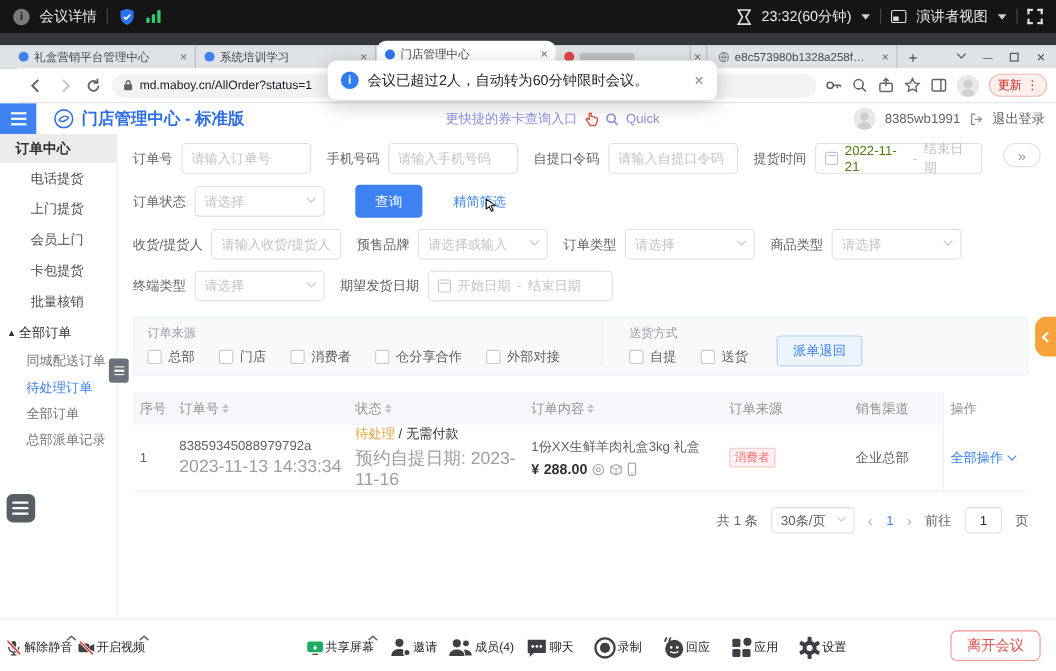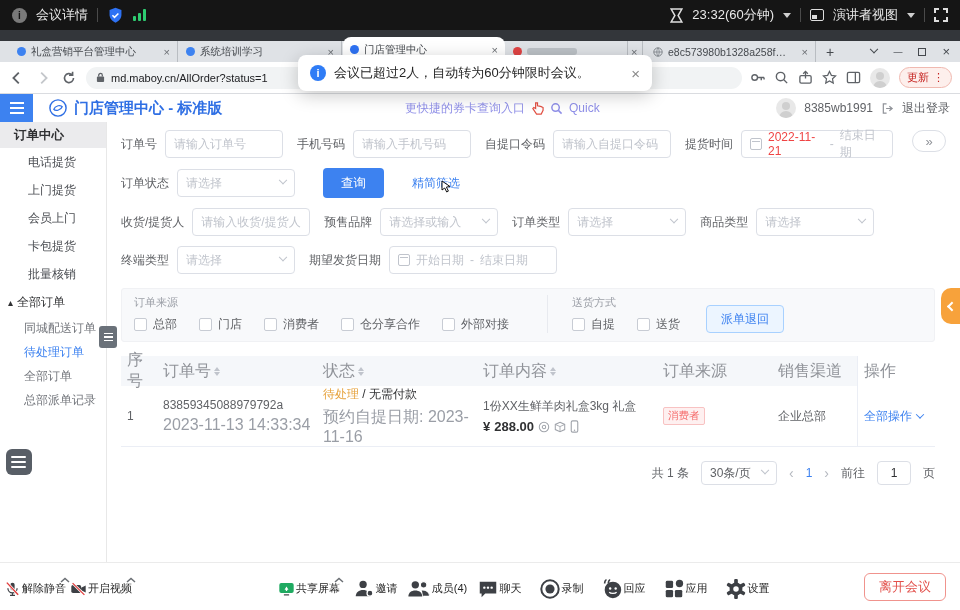--- a/index.html
+++ b/index.html
@@ -32,21 +32,21 @@
   .tab.active { height:25px; background:#fff; border-radius:8px 8px 0 0; border-right:none; z-index:2; }
   .favdot { width:9px; height:9px; border-radius:50%; flex:none; }
   .tab .tab-x { margin-left:auto; color:#6b6f74; font-size:11px; }
   .tab-label { overflow:hidden; text-overflow:ellipsis; max-width:118px; }
   .blurbar { width:50px; height:7px; background:#9aa0a6; opacity:.5; border-radius:3px; }
   .newtab { position:absolute; bottom:2px; font-size:14px; color:#45494e; }
   .winctl { position:absolute; bottom:3px; display:flex; align-items:center; gap:16px; color:#45494e; font-size:11px; right:10px; }
   .box-glyph { width:8px; height:8px; border:1px solid #45494e; display:inline-block; }
   .chev-css { width:6px; height:6px; border-right:1.5px solid #45494e; border-bottom:1.5px solid #45494e; transform:rotate(45deg); display:inline-block; }
 
-  .toolbar { position:absolute; top:62px; left:0; right:0; height:32px; background:#fff; border-bottom:1px solid #dadce0; display:flex; align-items:center; padding:0 8px; gap:8px; }
+  .toolbar { position:absolute; top:62px; left:16px; right:0; height:32px; background:#fff; border-bottom:1px solid #dadce0; display:flex; align-items:center; padding:0 8px; gap:8px; }
   .nav-ico { color:#5f6368; width:18px; height:18px; flex:none; }
   .addr { flex:1; max-width:660px; height:22px; background:#f1f3f4; border-radius:11px; display:flex; align-items:center; gap:6px; padding:0 10px; font-size:11px; color:#202124; }
   .tb-icons { margin-left:auto; display:flex; align-items:center; gap:9px; }
   .update-pill { display:flex; align-items:center; gap:4px; border:1px solid #f0b9b0; background:#fdefec; color:#c5221f; font-size:11px; border-radius:11px; padding:2px 7px; }
 
   
   .toast { position:absolute; top:55px; left:298px; width:354px; height:36px; background:#fff; border-radius:8px; box-shadow:0 4px 18px rgba(0,0,0,.22); display:flex; align-items:center; gap:8px; padding:0 12px; z-index:70; font-size:13px; color:#262626; }
   .toast-info { width:16px; height:16px; border-radius:50%; background:#2f7cf6; color:#fff; font-size:11px; font-weight:bold; display:flex; align-items:center; justify-content:center; flex:none; }
   .toast-x { margin-left:auto; color:#8a8a8a; font-size:15px; }
 
@@ -92,21 +92,21 @@
   .collapse-btn { position:absolute; top:8px; right:14px; height:22px; width:34px; border:1px solid #dcdfe6; border-radius:11px; display:flex; align-items:center; justify-content:center; color:#909399; font-size:13px; background:#fff; }
 
   .panel { width:814px; background:#f8f9fb; border:1px solid #f0f1f4; border-radius:3px; padding:6px 12px 8px; display:flex; margin-top:14px; }
   .pcol-cap { font-size:11px; color:#9a9ea6; margin-bottom:6px; }
   .ckrow { display:flex; align-items:center; gap:22px; }
   .ck { display:flex; align-items:center; gap:6px; font-size:12px; color:#606266; }
   .ckbox { width:13px; height:13px; border:1px solid #c8ccd4; border-radius:2px; background:#fff; flex:none; }
   .pcol2 { margin-left:38px; border-left:1px solid #e8eaef; padding-left:24px; }
   .btn-return { height:28px; padding:0 14px; margin-left:26px; align-self:flex-end; background:#ecf5ff; border:1px solid #a8d1ff; color:#3d82f0; border-radius:4px; font-size:12px; }
 
-  .thead { width:814px; display:flex; align-items:center; height:30px; background:#f5f7fa; margin-top:14px; font-size:16px; color:#909399; }
+  .thead { width:814px; display:flex; align-items:center; height:30px; background:#f5f7fa; margin-top:14px; font-size:12px; color:#909399; }
   .th,.td { padding:0 6px; flex:none; }
   .c1{width:36px;} .c2{width:160px;} .c3{width:160px;} .c4{width:180px;} .c5{width:115px;} .c6{width:85px;} .c7{width:78px;}
   .th.c7 { background:#fff; height:100%; display:flex; align-items:center; border-left:1px solid #ebeef5; }
   .sort { display:inline-flex; flex-direction:column; gap:1px; margin-left:3px; vertical-align:middle; }
   .sort i { width:0; height:0; border-left:3.5px solid transparent; border-right:3.5px solid transparent; display:block; }
   .sort i.up { border-bottom:4px solid #c0c4cc; }
   .sort i.dn { border-top:4px solid #c0c4cc; }
   .trow { width:814px; display:flex; align-items:center; min-height:57px; border-bottom:1px solid #ebeef5; font-size:12px; color:#606266; }
   .sub { color:#9a9ea6; font-size:16px; margin-top:4px; }
   .status-orange { color:#e6a23c; }
@@ -349,21 +349,21 @@
         </div>
       <span class="fgap"></span>
       <span class="flabel">自提口令码</span>
       <div class="tbox" style="width:118px">
           <input class="real" placeholder="请输入自提口令码" style="">
         </div>
       <span class="fgap"></span>
       <span class="flabel">提货时间</span>
       <div class="tbox datebox" style="width:152px">
         <span class="cal-ico"></span>
-        <span style="color:#ef4444">2022-11-21</span>
+        <span style="color:#4d7c0f">2022-11-21</span>
         <span>-</span>
         <span>结束日期</span>
       </div>
     </div>
 
     <div class="frow">
       <span class="flabel">订单状态</span>
       <div class="tbox sel" style="width:118px">
         <span>请选择</span>
           <span class="sel-caret"></span>

